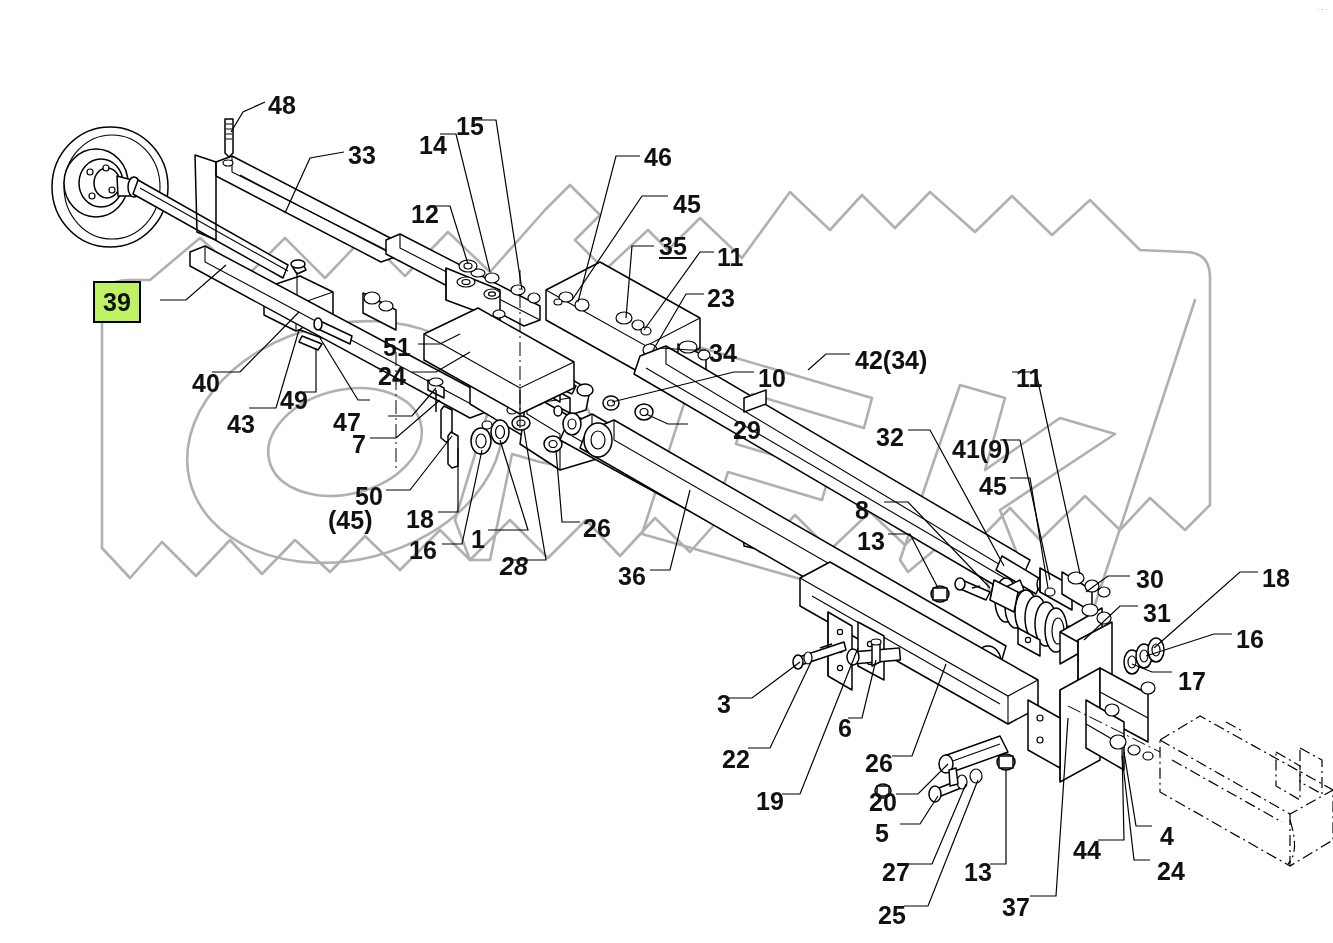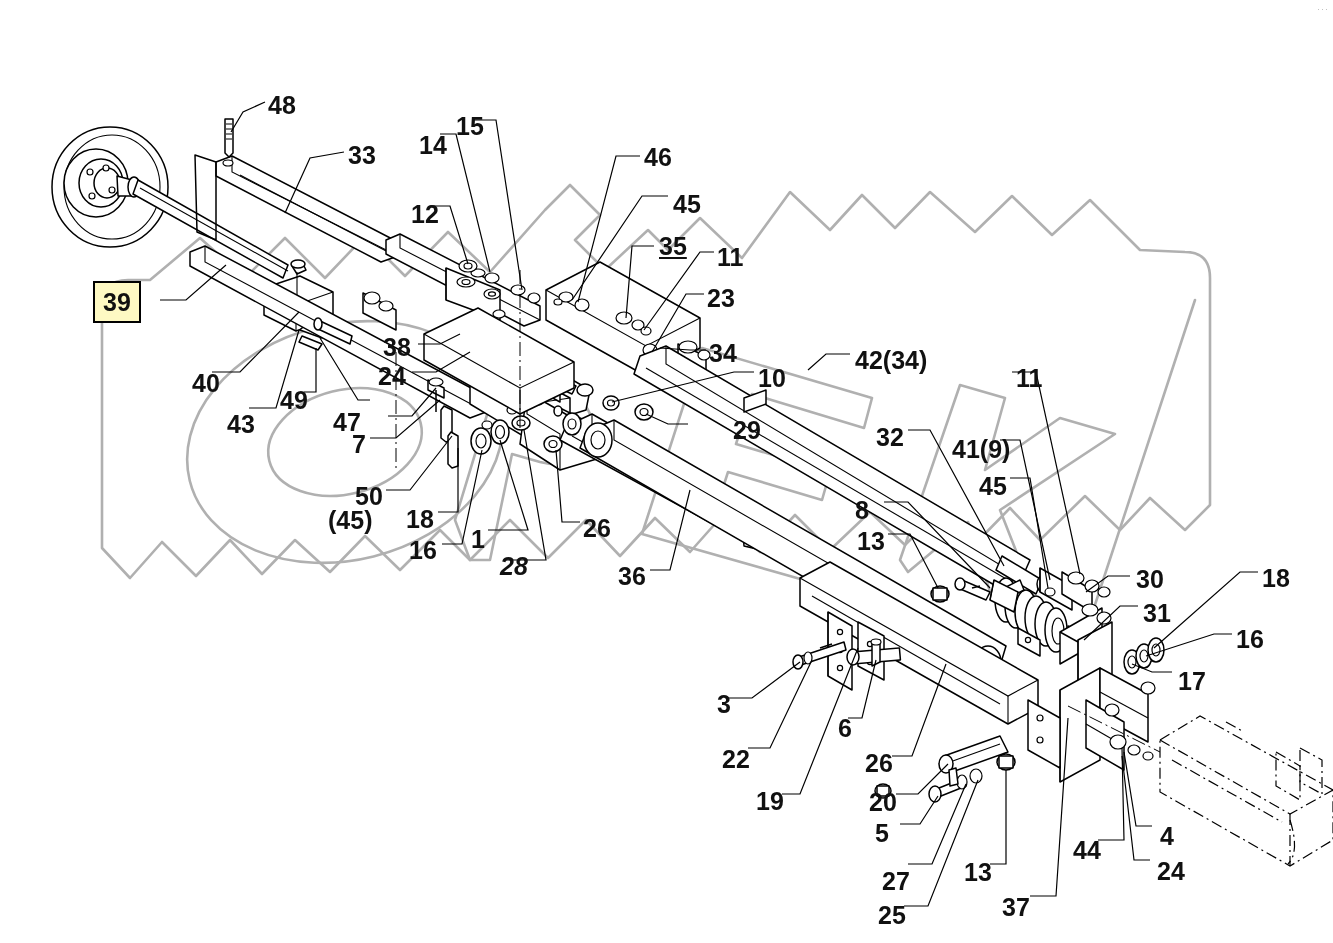--- a/index.html
+++ b/index.html
@@ -2,21 +2,21 @@
 <html><head>
 <meta charset="utf-8">
 <title>Parts Diagram</title>
 <style>
   html,body{margin:0;padding:0;background:#ffffff;}
   body{font-family:"Liberation Sans", sans-serif;}
   #stage{position:relative;width:1333px;height:943px;background:#fff;overflow:hidden;}
   #stage svg{position:absolute;left:0;top:0;}
   .lbl{position:absolute;font-family:"Liberation Sans", sans-serif;font-size:25px;
        font-weight:700;color:#111;white-space:nowrap;line-height:1;letter-spacing:0px;}
-  .boxlbl{position:absolute;border:2px solid #000;background:#fef9c3;
+  .boxlbl{position:absolute;border:2px solid #000;background:#bef264;
           font-family:"Liberation Sans", sans-serif;font-size:25px;font-weight:700;
           color:#111;display:flex;align-items:center;justify-content:center;}
   .corner-mark{position:absolute;right:4px;top:4px;font-size:9px;color:#b9b9b9;
                letter-spacing:1px;}
 </style>
 </head>
 <body>
 
 <div id="stage">
 
@@ -403,21 +403,21 @@
   <div class="lbl" style="left:268px;top:93px;">48</div>
   <div class="lbl" style="left:348px;top:143px;">33</div>
   <div class="lbl" style="left:456px;top:114px;">15</div>
   <div class="lbl" style="left:419px;top:133px;">14</div>
   <div class="lbl" style="left:644px;top:145px;">46</div>
   <div class="lbl" style="left:673px;top:192px;">45</div>
   <div class="lbl" style="left:411px;top:202px;">12</div>
   <div class="lbl" style="left:659px;top:234px;text-decoration:underline;">35</div>
   <div class="lbl" style="left:717px;top:245px;">11</div>
   <div class="lbl" style="left:707px;top:286px;">23</div>
-  <div class="lbl" style="left:383px;top:335px;">38</div>
+  <div class="lbl" style="left:383px;top:335px;">51</div>
   <div class="lbl" style="left:709px;top:341px;">34</div>
   <div class="lbl" style="left:855px;top:348px;">42(34)</div>
   <div class="lbl" style="left:1016px;top:366px;">11</div>
   <div class="lbl" style="left:378px;top:364px;">24</div>
   <div class="lbl" style="left:758px;top:366px;">10</div>
   <div class="lbl" style="left:192px;top:371px;">40</div>
   <div class="lbl" style="left:876px;top:425px;">32</div>
   <div class="lbl" style="left:280px;top:388px;">49</div>
   <div class="lbl" style="left:333px;top:410px;text-align:right;">47</div>
   <div class="lbl" style="left:227px;top:412px;">43</div>
@@ -442,21 +442,21 @@
   <div class="lbl" style="left:1178px;top:669px;">17</div>
   <div class="lbl" style="left:717px;top:692px;">3</div>
   <div class="lbl" style="left:838px;top:716px;">6</div>
   <div class="lbl" style="left:722px;top:747px;">22</div>
   <div class="lbl" style="left:865px;top:751px;">26</div>
   <div class="lbl" style="left:869px;top:790px;">20</div>
   <div class="lbl" style="left:756px;top:789px;">19</div>
   <div class="lbl" style="left:875px;top:821px;">5</div>
   <div class="lbl" style="left:1160px;top:824px;">4</div>
   <div class="lbl" style="left:1073px;top:838px;">44</div>
-  <div class="lbl" style="left:882px;top:860px;margin-top:9px;">27</div>
+  <div class="lbl" style="left:882px;top:860px;">27</div>
   <div class="lbl" style="left:964px;top:860px;">13</div>
   <div class="lbl" style="left:1157px;top:859px;">24</div>
   <div class="lbl" style="left:1002px;top:895px;">37</div>
   <div class="lbl" style="left:878px;top:903px;">25</div>
 
   <div class="corner-mark">···</div>
 
 </div>
 
 </body></html>

